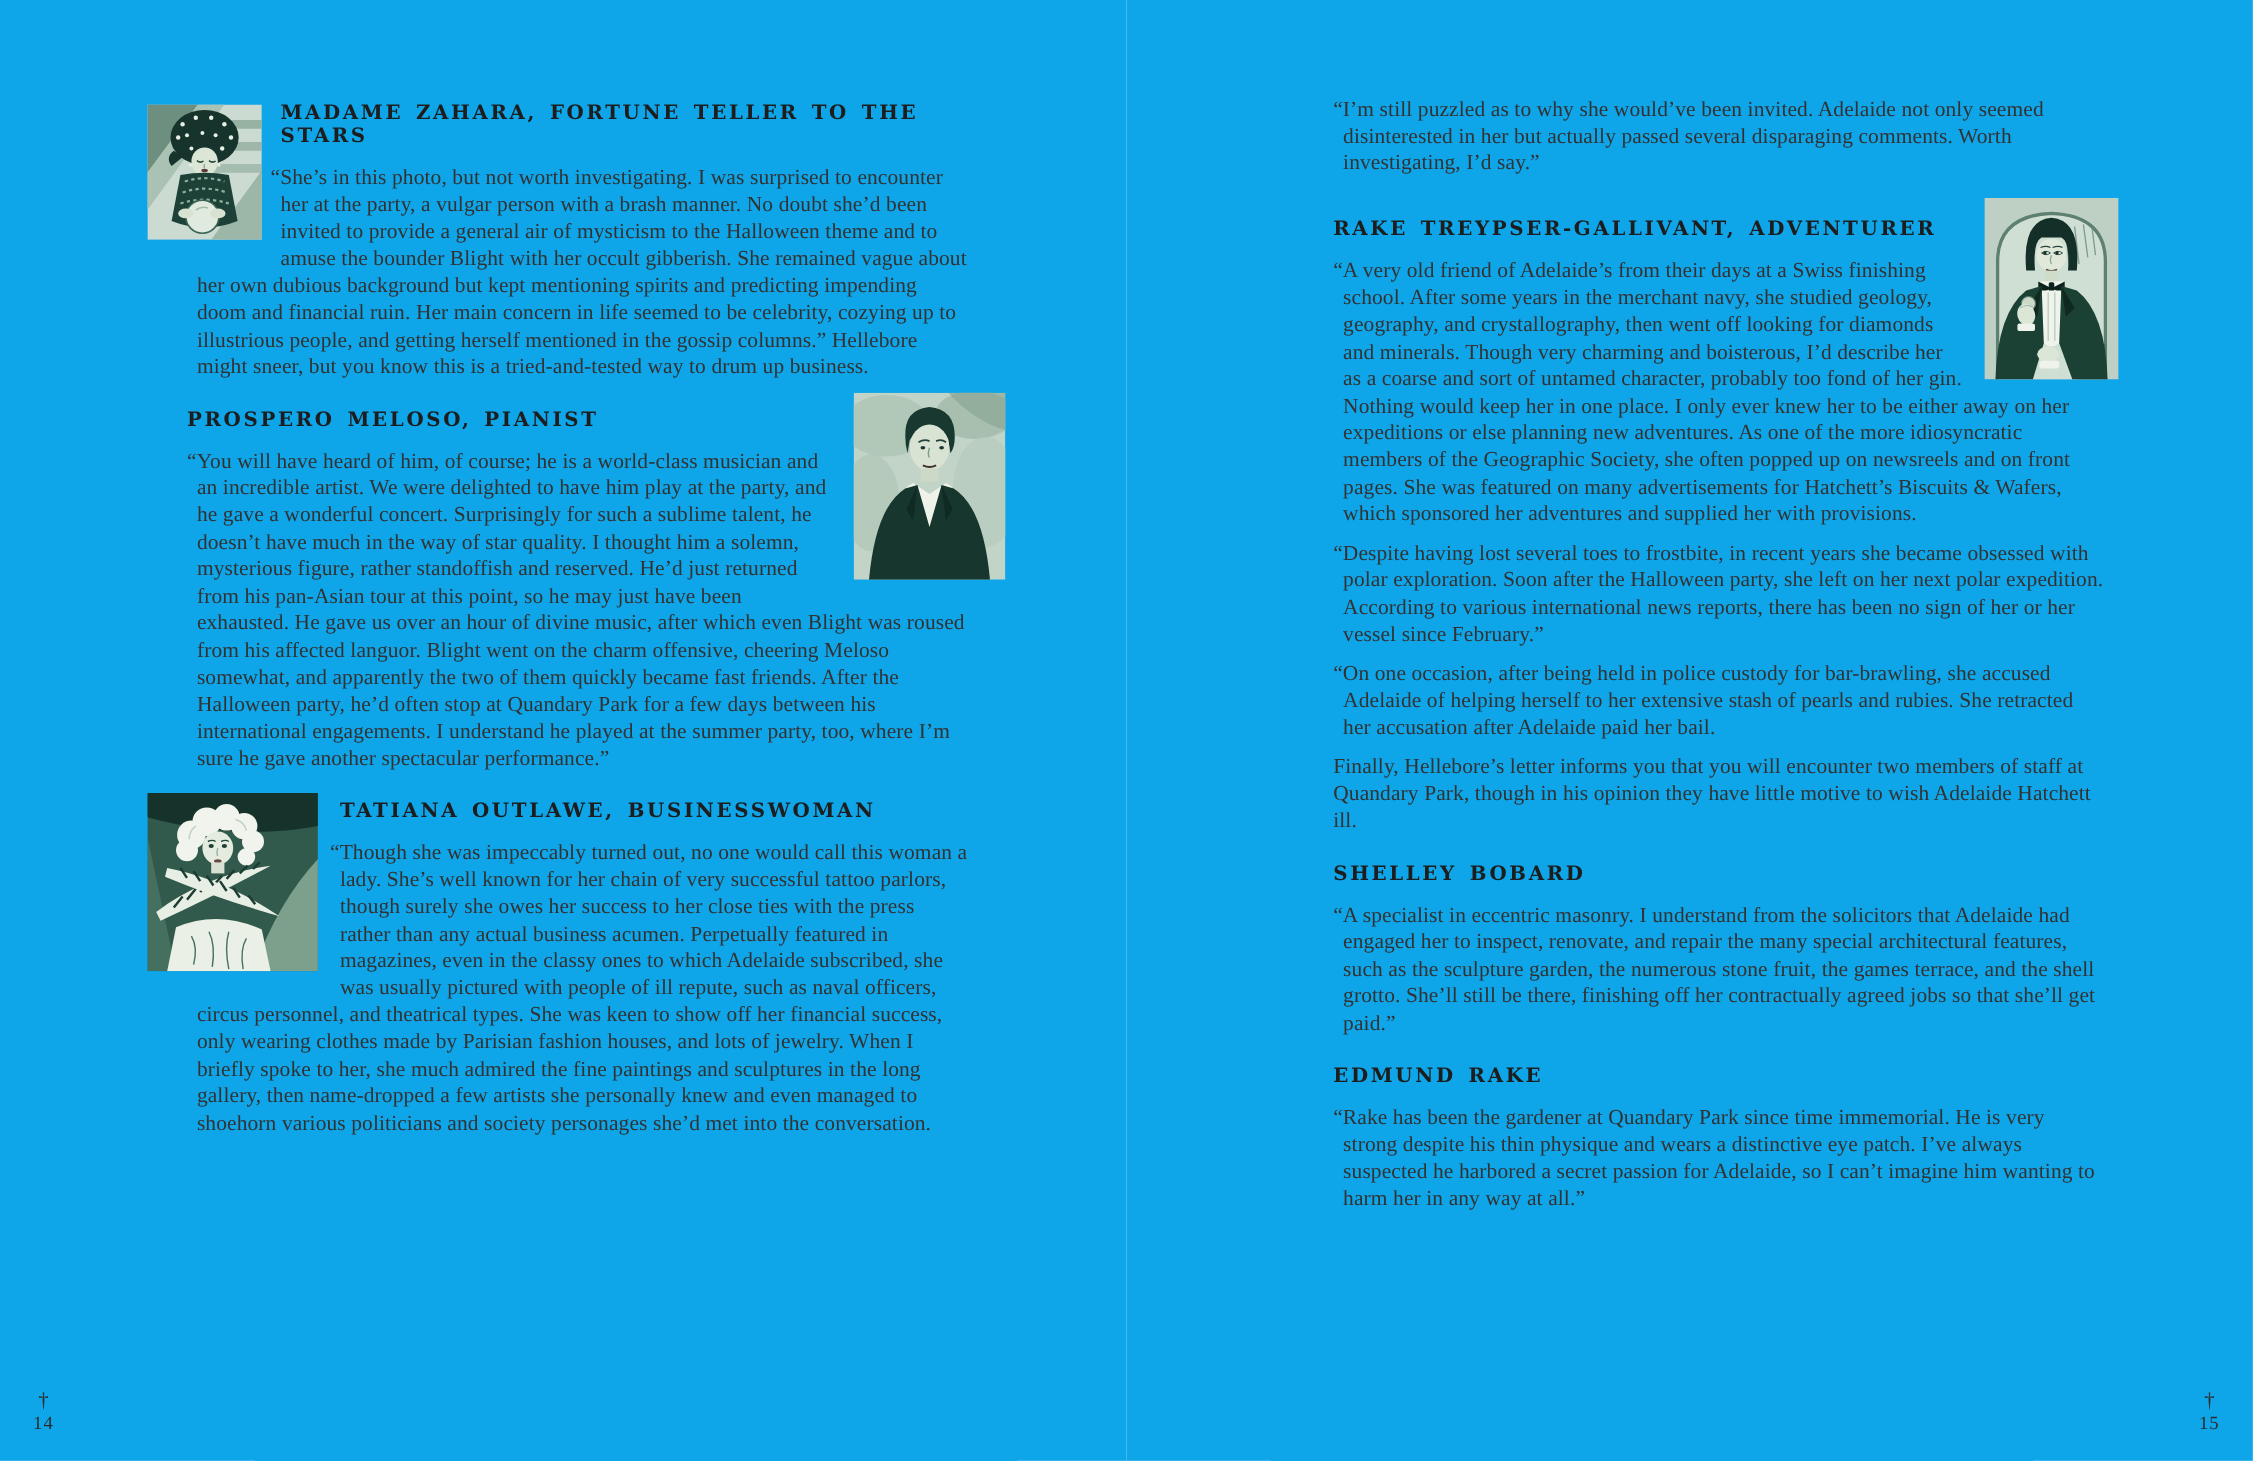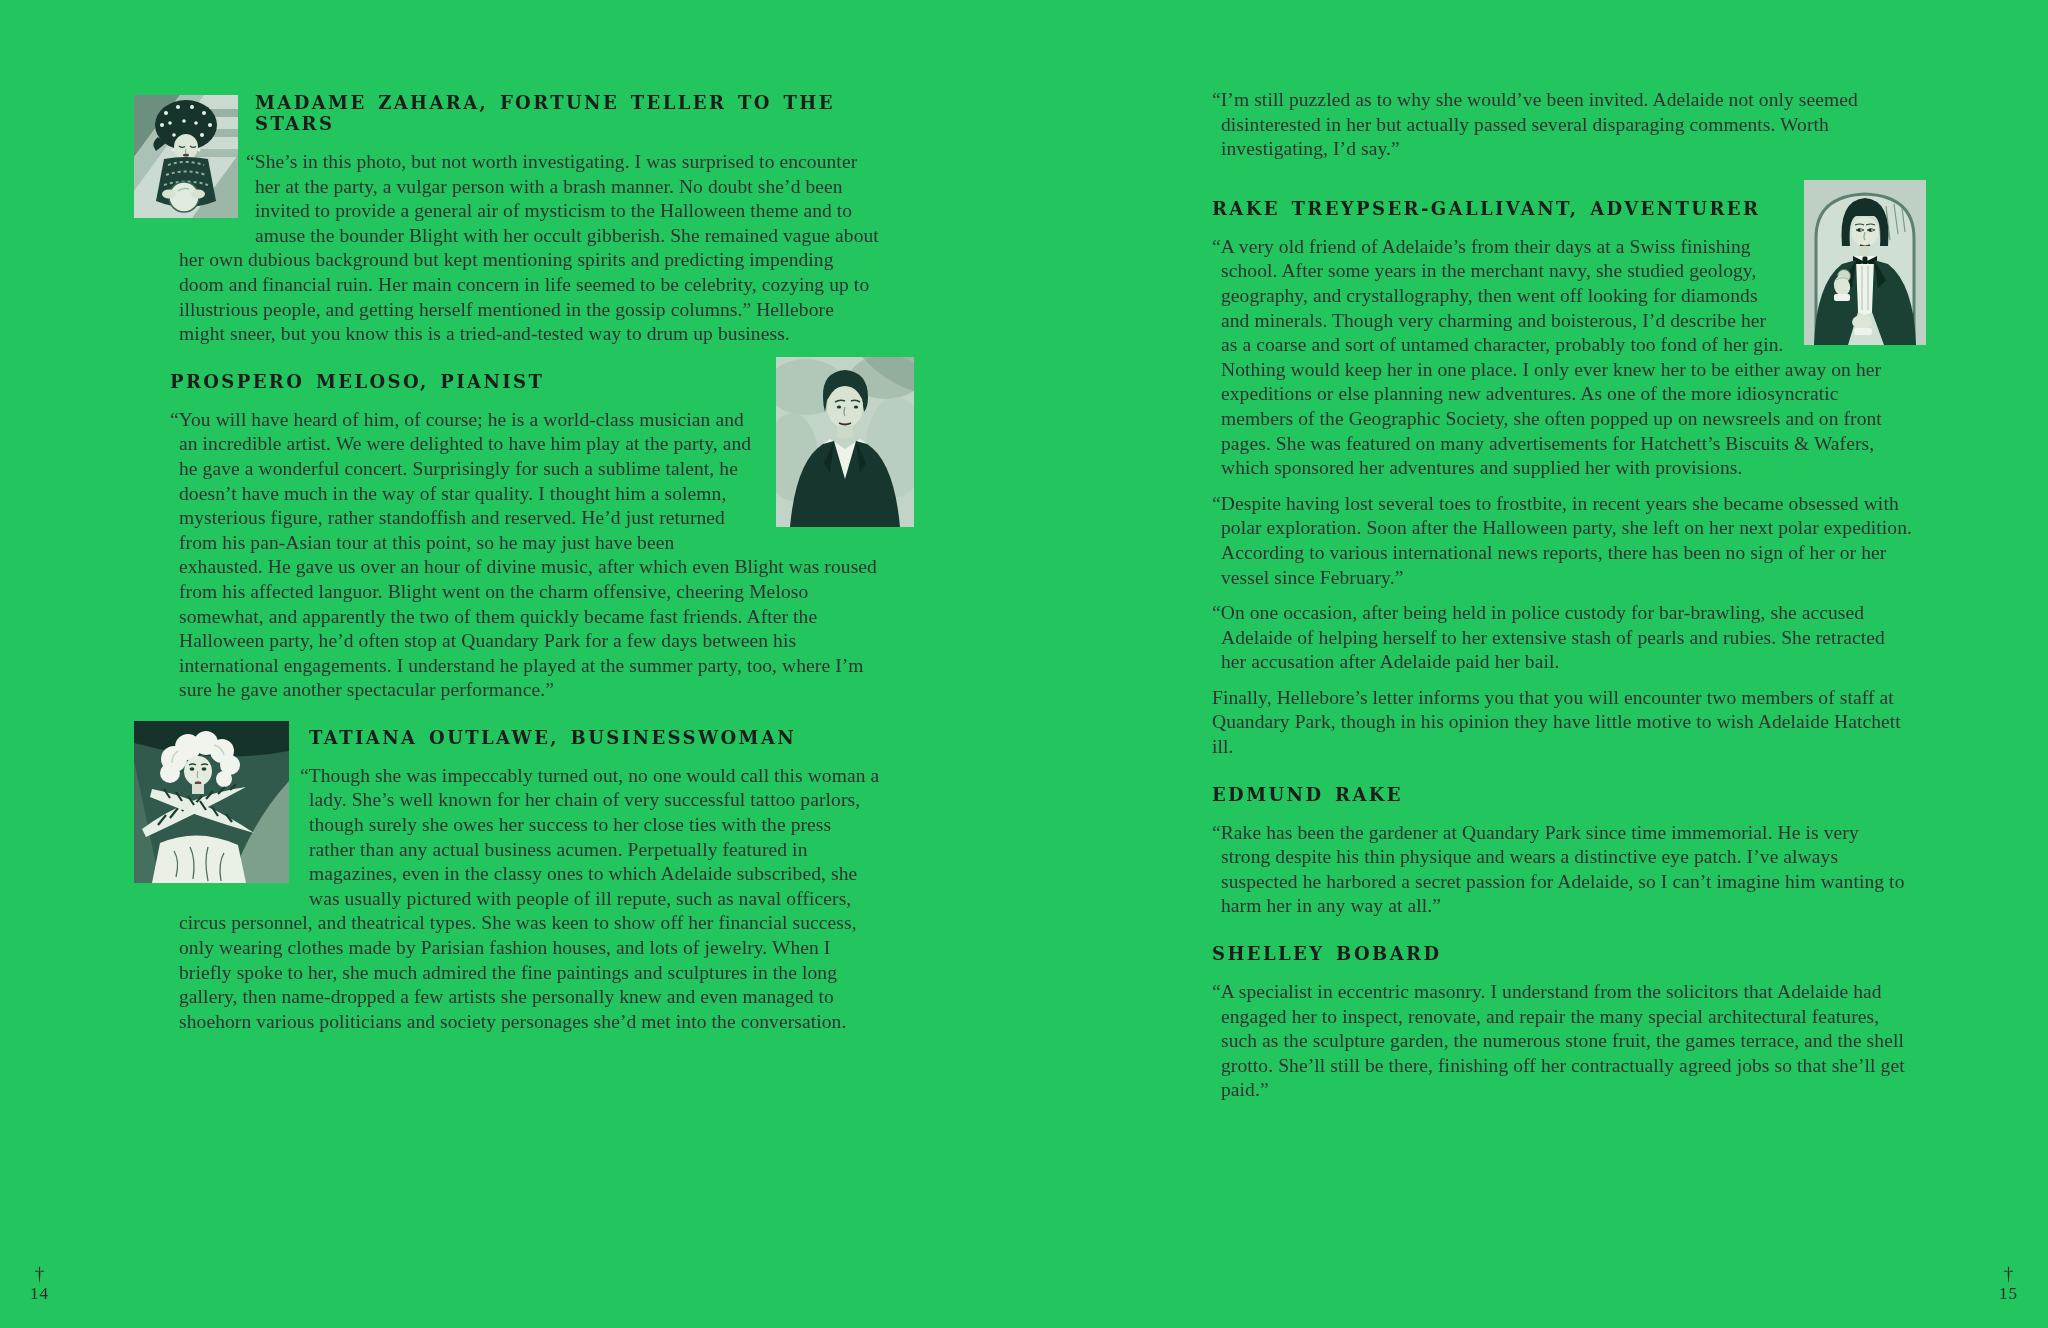--- a/index.html
+++ b/index.html
@@ -5,21 +5,21 @@
   * { margin:0; padding:0; box-sizing:border-box; }
   html,body { width:2048px; height:1328px; }
   body {
     background:#ffffff;
     font-family:"Liberation Serif", serif;
     color:#323232;
     position:relative;
     overflow:hidden;
   }
   .spread { display:flex; width:2048px; height:1328px; }
-  .page { position:relative; width:1024px; height:1328px; background:#22c55e; }
+  .page { position:relative; width:1024px; height:1328px; background:#0ea5e9; }
 
   .col { position:absolute; }
   .col-left  { left:170px; top:92px;  width:712px; }
   .col-right { left:188px; top:88px;  width:700px; }
 
   p.body-text {
     font-size:19.5px;
     line-height:24.6px;
     margin-bottom:11px;
     color:#323232;
@@ -256,27 +256,27 @@
         </figure>
         <h2 class="sec-heading">RAKE TREYPSER-GALLIVANT, ADVENTURER</h2>
         <p class="body-text q">“A very old friend of Adelaide’s from their days at a Swiss finishing school. After some years in the merchant navy, she studied geology, geography, and crystallography, then went off looking for diamonds and minerals. Though very charming and boisterous, I’d describe her as a coarse and sort of untamed character, probably too fond of her gin. Nothing would keep her in one place. I only ever knew her to be either away on her expeditions or else planning new adventures. As one of the more idiosyncratic members of the Geographic Society, she often popped up on newsreels and on front pages. She was featured on many advertisements for Hatchett’s Biscuits &amp; Wafers, which sponsored her adventures and supplied her with provisions.</p>
         <p class="body-text q">“Despite having lost several toes to frostbite, in recent years she became obsessed with polar exploration. Soon after the Halloween party, she left on her next polar expedition. According to various international news reports, there has been no sign of her or her vessel since February.”</p>
         <p class="body-text q">“On one occasion, after being held in police custody for bar-brawling, she accused Adelaide of helping herself to her extensive stash of pearls and rubies. She retracted her accusation after Adelaide paid her bail.</p>
       </section>
 
       <p class="body-text staff-note">Finally, Hellebore’s letter informs you that you will encounter two members of staff at Quandary Park, though in his opinion they have little motive to wish Adelaide Hatchett ill.</p>
 
       <section class="sec">
+        <h2 class="sec-heading">SHELLEY BOBARD</h2>
+        <p class="body-text q">“A specialist in eccentric masonry. I understand from the solicitors that Adelaide had engaged her to inspect, renovate, and repair the many special architectural features, such as the sculpture garden, the numerous stone fruit, the games terrace, and the shell grotto. She’ll still be there, finishing off her contractually agreed jobs so that she’ll get paid.”</p>
+      </section>
+
+      <section class="sec">
         <h2 class="sec-heading">EDMUND RAKE</h2>
         <p class="body-text q">“Rake has been the gardener at Quandary Park since time immemorial. He is very strong despite his thin physique and wears a distinctive eye patch. I’ve always suspected he harbored a secret passion for Adelaide, so I can’t imagine him wanting to harm her in any way at all.”</p>
-      </section>
-
-      <section class="sec">
-        <h2 class="sec-heading">SHELLEY BOBARD</h2>
-        <p class="body-text q">“A specialist in eccentric masonry. I understand from the solicitors that Adelaide had engaged her to inspect, renovate, and repair the many special architectural features, such as the sculpture garden, the numerous stone fruit, the games terrace, and the shell grotto. She’ll still be there, finishing off her contractually agreed jobs so that she’ll get paid.”</p>
       </section>
 
     </div>
 
     <div class="page-footer footer-right">
       <span class="dagger">†</span>
       <span class="pageno">15</span>
     </div>
   </div>
 

